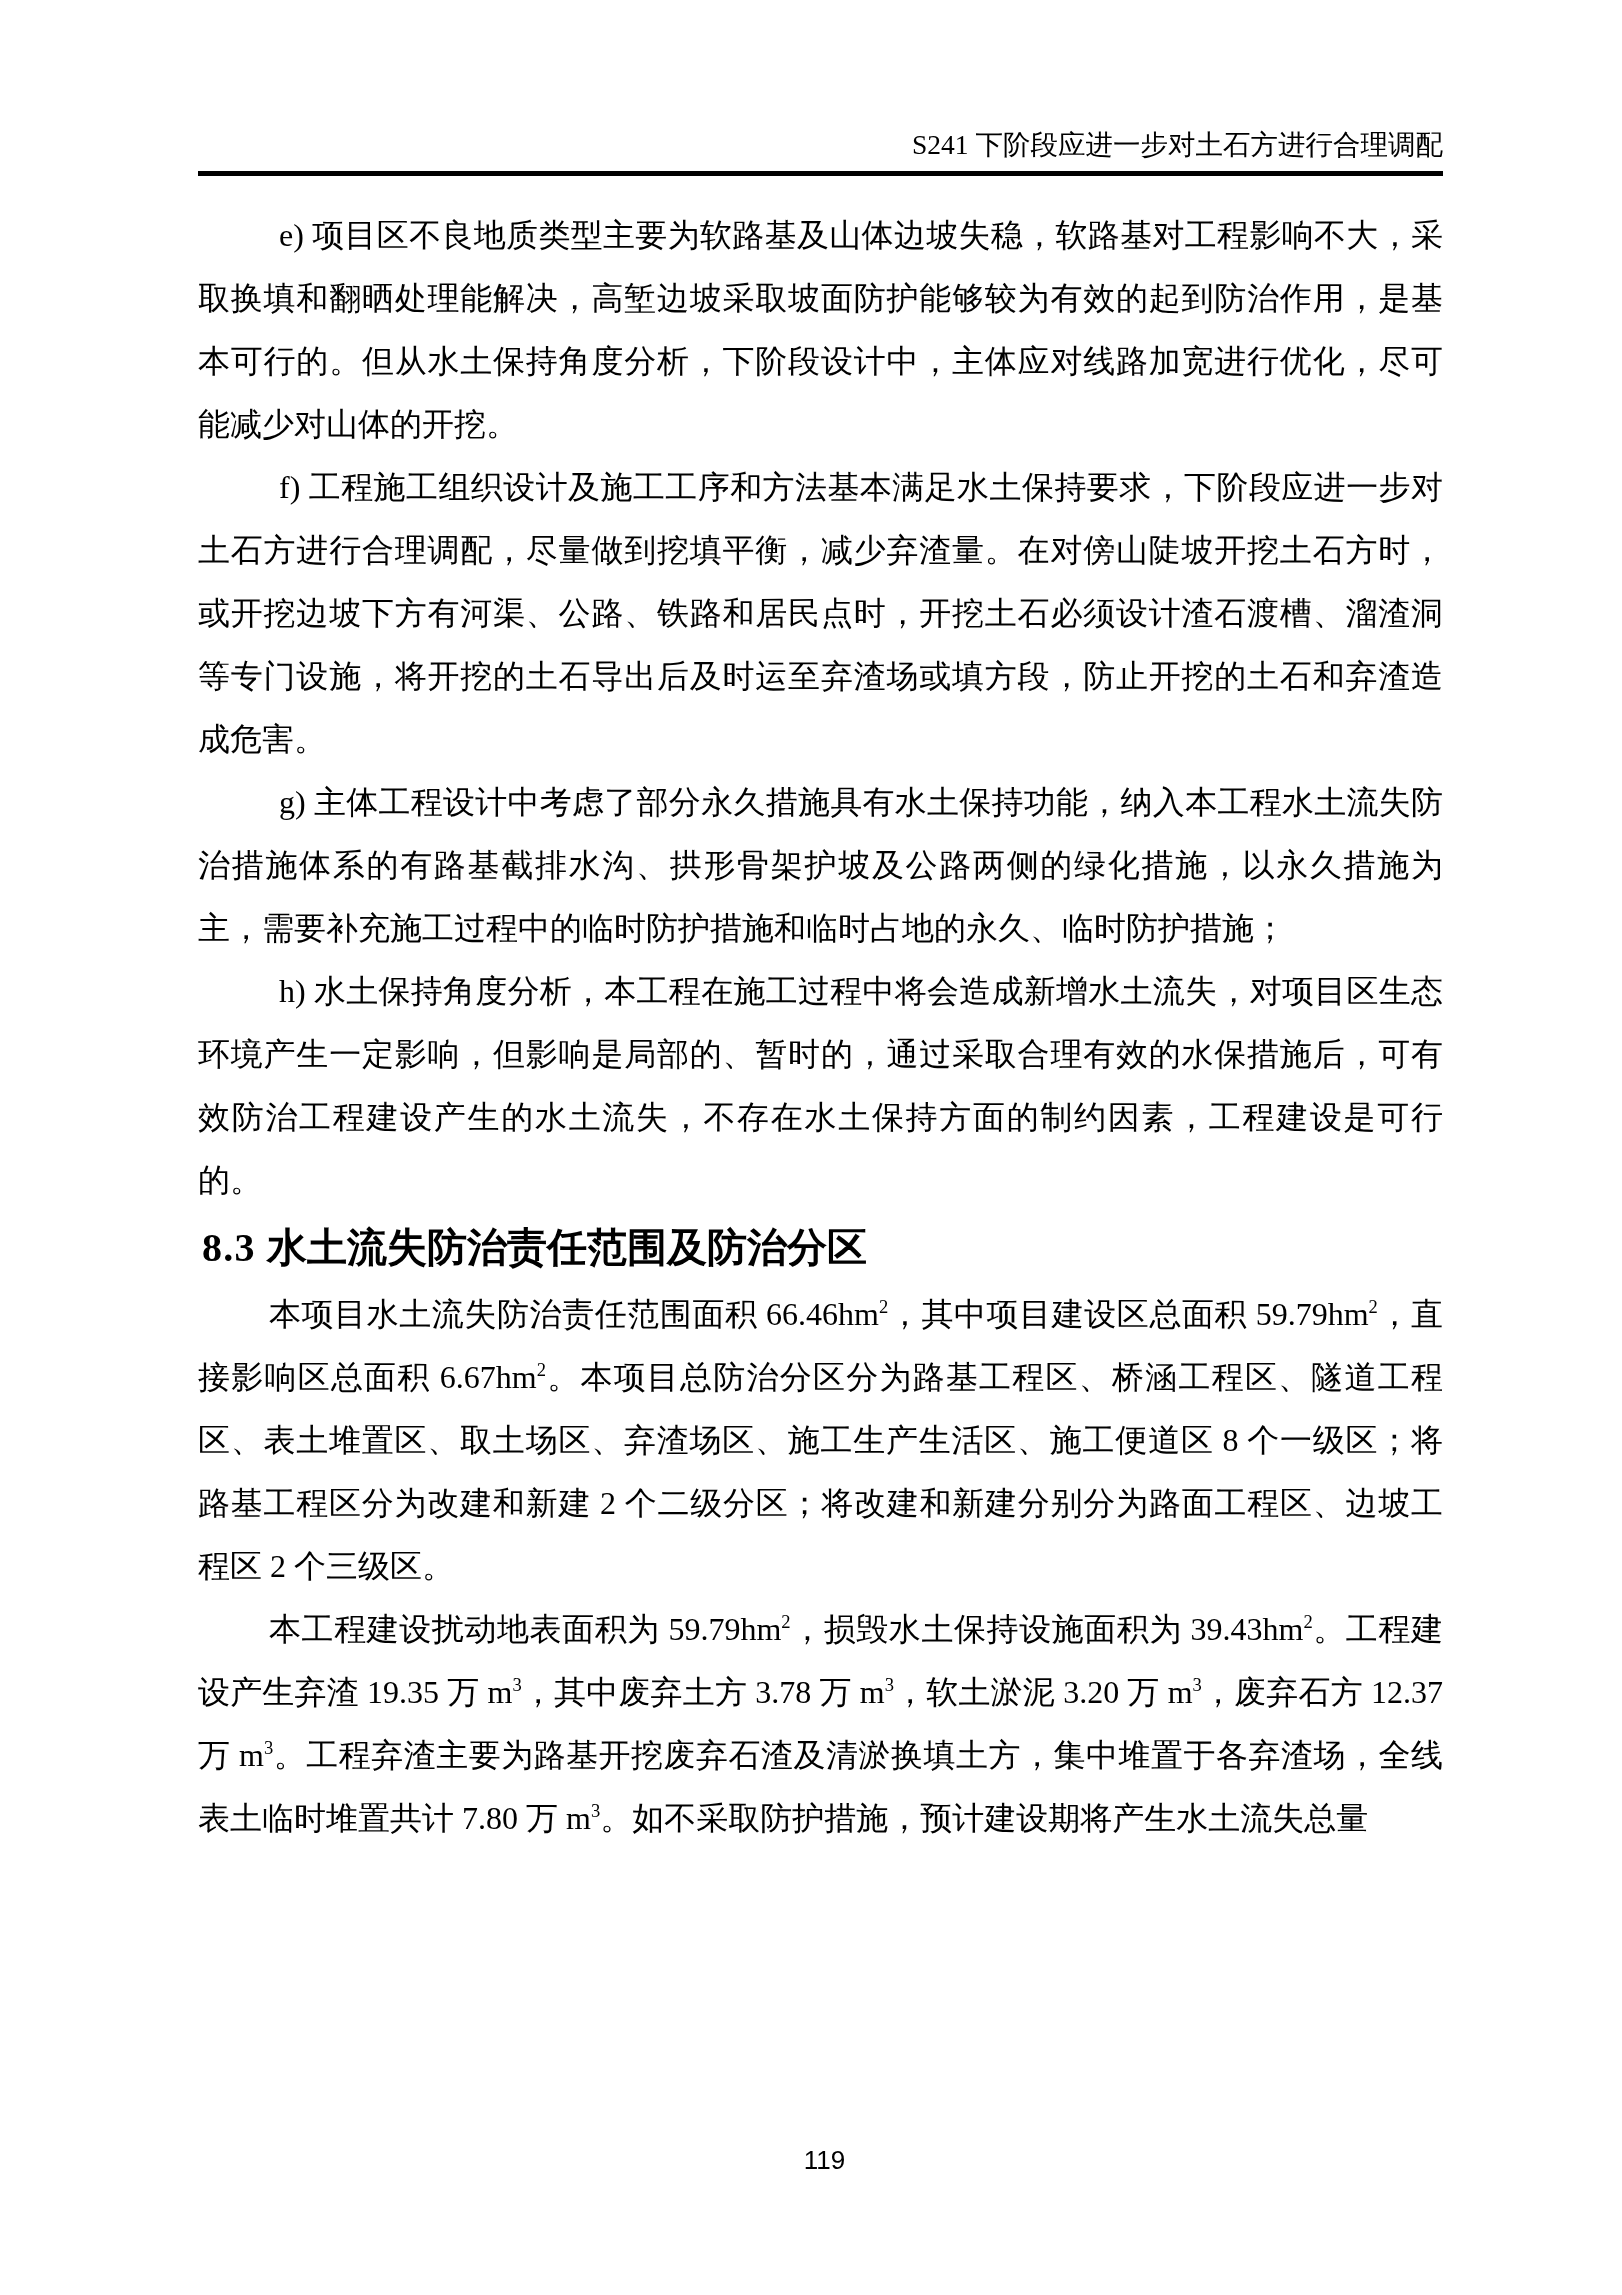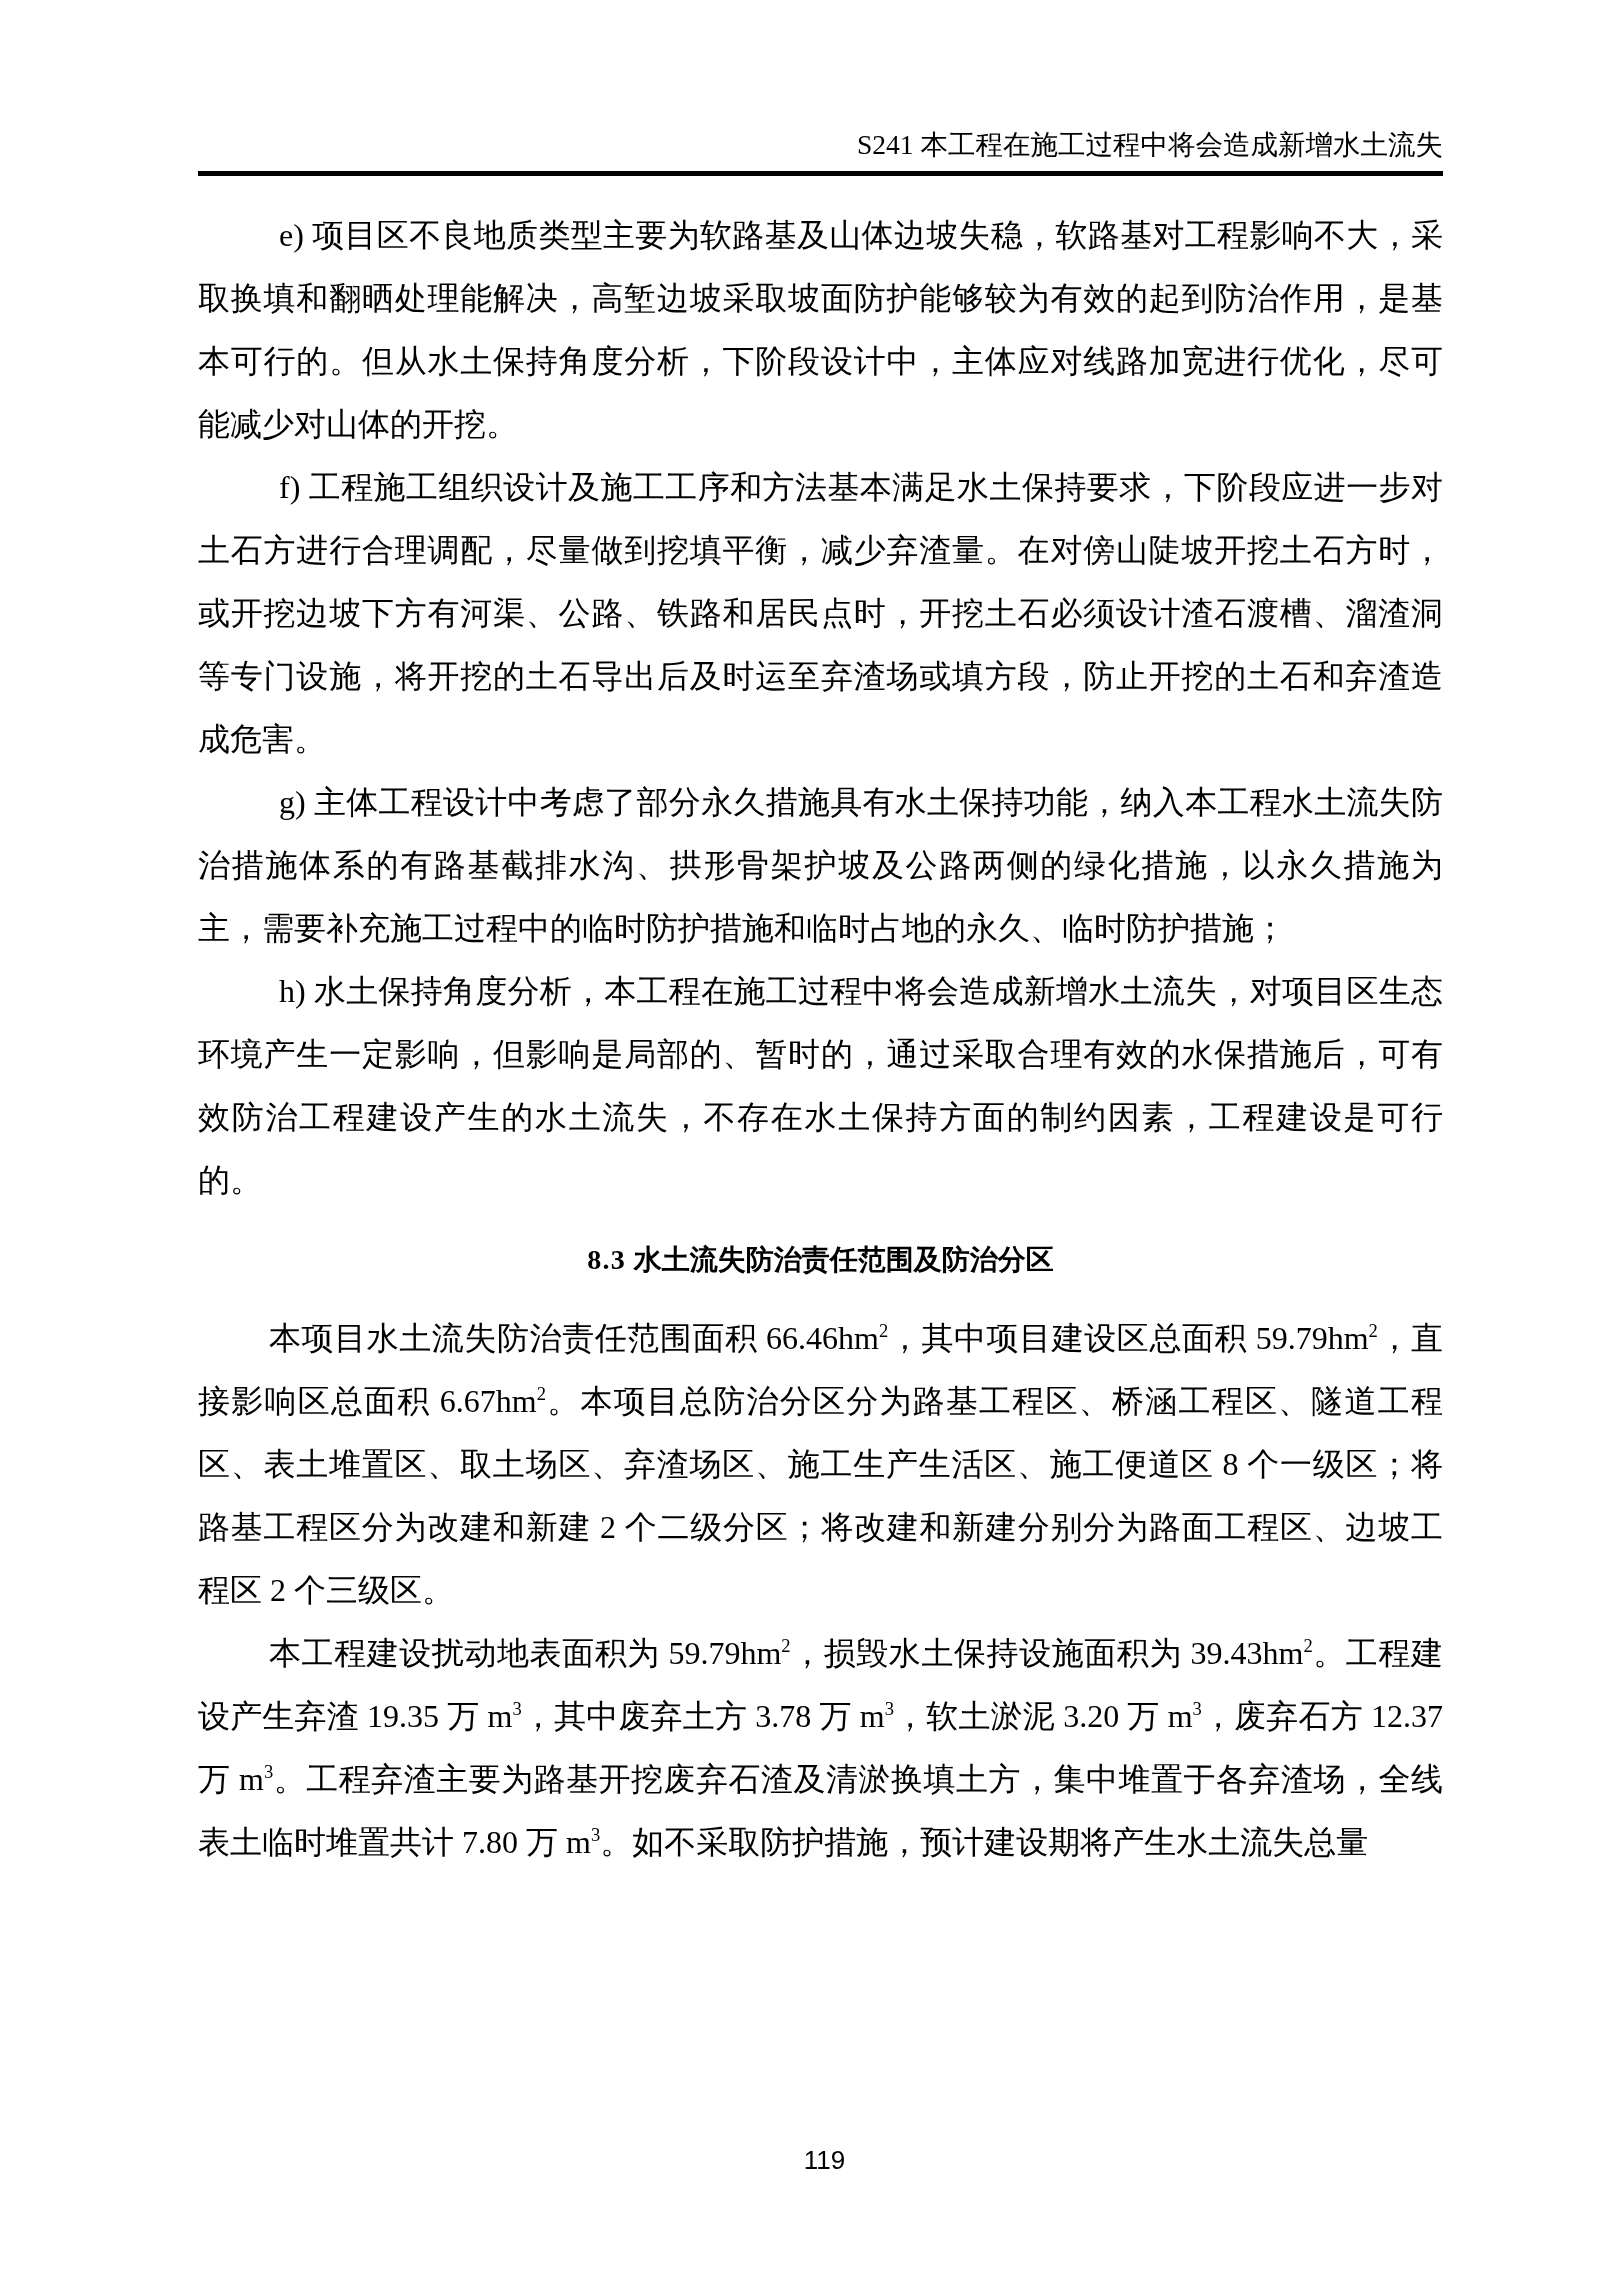--- a/index.html
+++ b/index.html
@@ -41,27 +41,27 @@
     top: 204px;
     font-size: 32px;
     line-height: 63px;
     text-align: justify;
   }
   .para { margin: 0; padding: 0; }
   .indent-first { text-indent: 71px; }
   .indent-item  { text-indent: 81px; }
   .indent-none  { text-indent: 0; }
   .section-heading {
-    margin: 16px;
+    margin: 4px;
     padding: 0;
-    font-size: 28px;
+    font-size: 40px;
     line-height: 63px;
     font-weight: bold;
     font-family: "Liberation Sans", "DejaVu Sans", sans-serif;
-    text-align: center;
+    text-align: left;
   }
   .h-num {
     font-family: "Liberation Serif", "DejaVu Serif", serif;
     font-weight: bold;
     letter-spacing: 1.3px;
   }
   sup {
     font-size: 0.58em;
     line-height: 0;
     vertical-align: super;
@@ -74,21 +74,21 @@
     text-align: center;
     font-size: 26px;
     line-height: 1.2;
     font-family: "Liberation Sans", "DejaVu Sans", sans-serif;
   }
 </style>
 </head>
 <body>
 
 <div class="page">
-  <div class="running-header">S241 本工程在施工过程中将会造成新增水土流失</div>
+  <div class="running-header">S241 下阶段应进一步对土石方进行合理调配</div>
   <div class="header-rule"></div>
   <div class="doc-body">
       <p class="para indent-item">e) 项目区不良地质类型主要为软路基及山体边坡失稳，软路基对工程影响不大，采取换填和翻晒处理能解决，高堑边坡采取坡面防护能够较为有效的起到防治作用，是基本可行的。但从水土保持角度分析，下阶段设计中，主体应对线路加宽进行优化，尽可能减少对山体的开挖。</p>
       <p class="para indent-item">f) 工程施工组织设计及施工工序和方法基本满足水土保持要求，下阶段应进一步对土石方进行合理调配，尽量做到挖填平衡，减少弃渣量。在对傍山陡坡开挖土石方时，或开挖边坡下方有河渠、公路、铁路和居民点时，开挖土石必须设计渣石渡槽、溜渣洞等专门设施，将开挖的土石导出后及时运至弃渣场或填方段，防止开挖的土石和弃渣造成危害。</p>
       <p class="para indent-item">g) 主体工程设计中考虑了部分永久措施具有水土保持功能，纳入本工程水土流失防治措施体系的有路基截排水沟、拱形骨架护坡及公路两侧的绿化措施，以永久措施为主，需要补充施工过程中的临时防护措施和临时占地的永久、临时防护措施；</p>
       <p class="para indent-item">h) 水土保持角度分析，本工程在施工过程中将会造成新增水土流失，对项目区生态环境产生一定影响，但影响是局部的、暂时的，通过采取合理有效的水保措施后，可有效防治工程建设产生的水土流失，不存在水土保持方面的制约因素，工程建设是可行的。</p>
       <h2 class="section-heading"><span class="h-num">8.3</span> <span class="h-title">水土流失防治责任范围及防治分区</span></h2>
       <p class="para indent-first">本项目水土流失防治责任范围面积 66.46hm<sup>2</sup>，其中项目建设区总面积 59.79hm<sup>2</sup>，直接影响区总面积 6.67hm<sup>2</sup>。本项目总防治分区分为路基工程区、桥涵工程区、隧道工程区、表土堆置区、取土场区、弃渣场区、施工生产生活区、施工便道区 8 个一级区；将路基工程区分为改建和新建 2 个二级分区；将改建和新建分别分为路面工程区、边坡工程区 2 个三级区。</p>
       <p class="para indent-first">本工程建设扰动地表面积为 59.79hm<sup>2</sup>，损毁水土保持设施面积为 39.43hm<sup>2</sup>。工程建设产生弃渣 19.35 万 m<sup>3</sup>，其中废弃土方 3.78 万 m<sup>3</sup>，软土淤泥 3.20 万 m<sup>3</sup>，废弃石方 12.37 万 m<sup>3</sup>。工程弃渣主要为路基开挖废弃石渣及清淤换填土方，集中堆置于各弃渣场，全线表土临时堆置共计 7.80 万 m<sup>3</sup>。如不采取防护措施，预计建设期将产生水土流失总量</p>
     </div>

